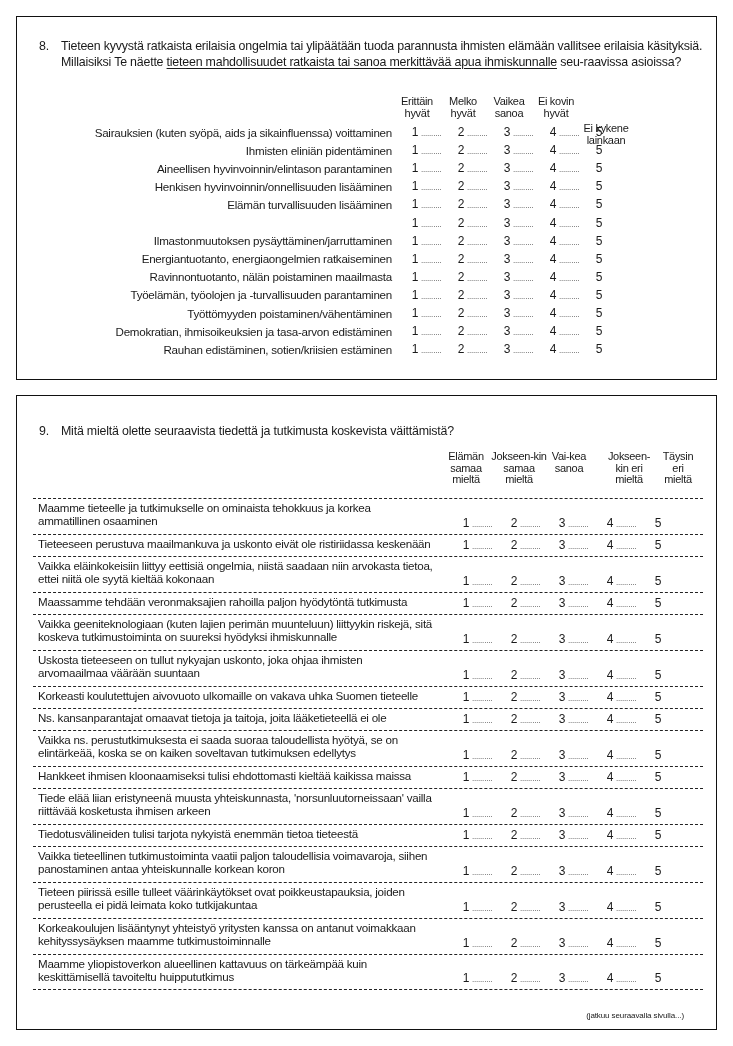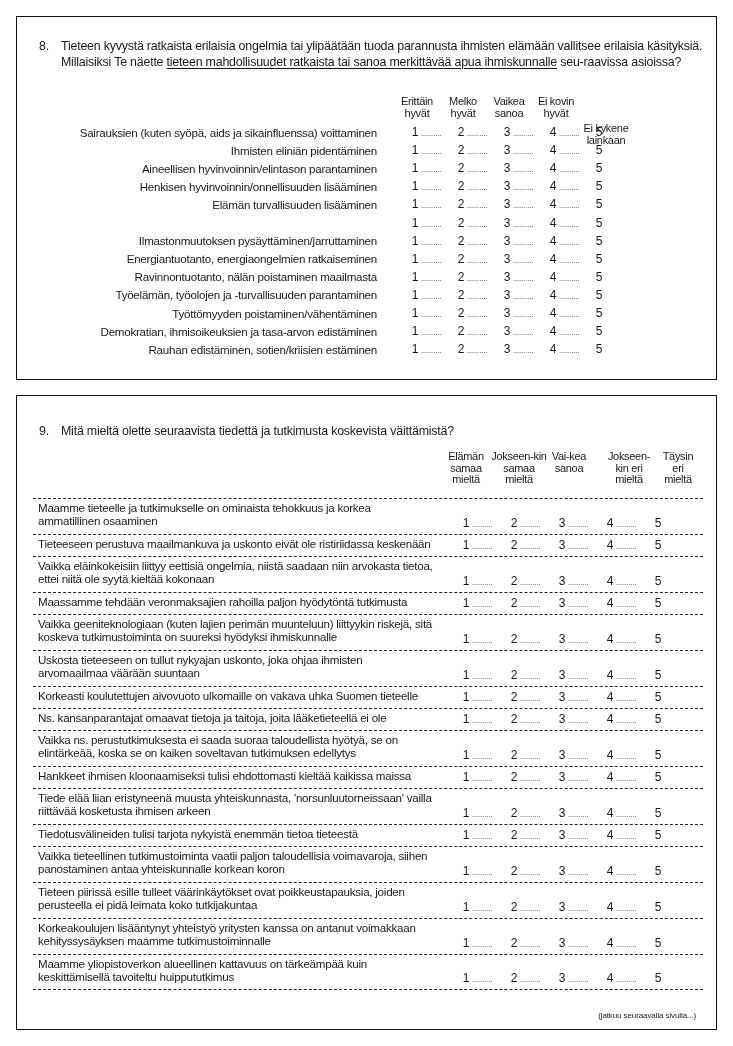--- a/index.html
+++ b/index.html
@@ -13,33 +13,33 @@
   .qhead { position: absolute; display: flex; font-size: 12.4px; line-height: 16px; letter-spacing: -0.2px; }
   .qnum { width: 22px; flex: none; }
   .qtext { flex: 1; }
   .qtext u { text-decoration: underline; text-underline-offset: 2px; }
 
   .colhdrs { position: absolute; display: flex; font-size: 11px; line-height: 11.5px; text-align: center; letter-spacing: -0.3px; }
   .colhdr { flex: none; }
 
   
   .q8row { position: absolute; left: 0; height: 18px; display: flex; align-items: center; font-size: 11.6px; letter-spacing: -0.25px; }
-  .q8label { position: absolute; right: 339px; white-space: nowrap; text-align: center; }
+  .q8label { position: absolute; right: 324px; white-space: nowrap; text-align: center; }
   .scale { position: absolute; display: flex; align-items: baseline; font-size: 12px; white-space: nowrap; }
   .scale .n { display: inline-block; text-align: center; }
   .scale .dots { display: inline-block; font-size: 8px; letter-spacing: -0.2px; color: #333; }
 
   
   .q9table { position: absolute; left: 16px; top: 102px; width: 670px; }
   .q9row { position: relative; border-top: 1.4px dashed #222; font-size: 11.6px; line-height: 12.5px; letter-spacing: -0.25px; }
   .q9row.last { border-bottom: 1.4px dashed #222; }
   .q9label { width: 400px; padding: 3px 0 3px 5px; }
   .q9row .scale { left: 427px; bottom: 3px; }
 
-  .continue { position: absolute; right: 20px; bottom: 9px; font-size: 8px; letter-spacing: -0.1px; }
+  .continue { position: absolute; right: 32px; bottom: 9px; font-size: 8px; letter-spacing: -0.1px; }
 </style>
 </head>
 <body>
 
 <div class="box" id="box8">
   <div class="qhead" style="left:22px; top:21px; width:672px;">
     <span class="qnum">8.</span>
     <span class="qtext"><span>Tieteen kyvystä ratkaista erilaisia ongelmia tai ylipäätään tuoda parannusta ihmisten elämään vallitsee erilaisia käsityksiä. Millaisiksi Te näette </span><u>tieteen mahdollisuudet ratkaista tai sanoa merkittävää apua ihmiskunnalle</u><span> seu-raavissa asioissa?</span></span>
   </div>
 

